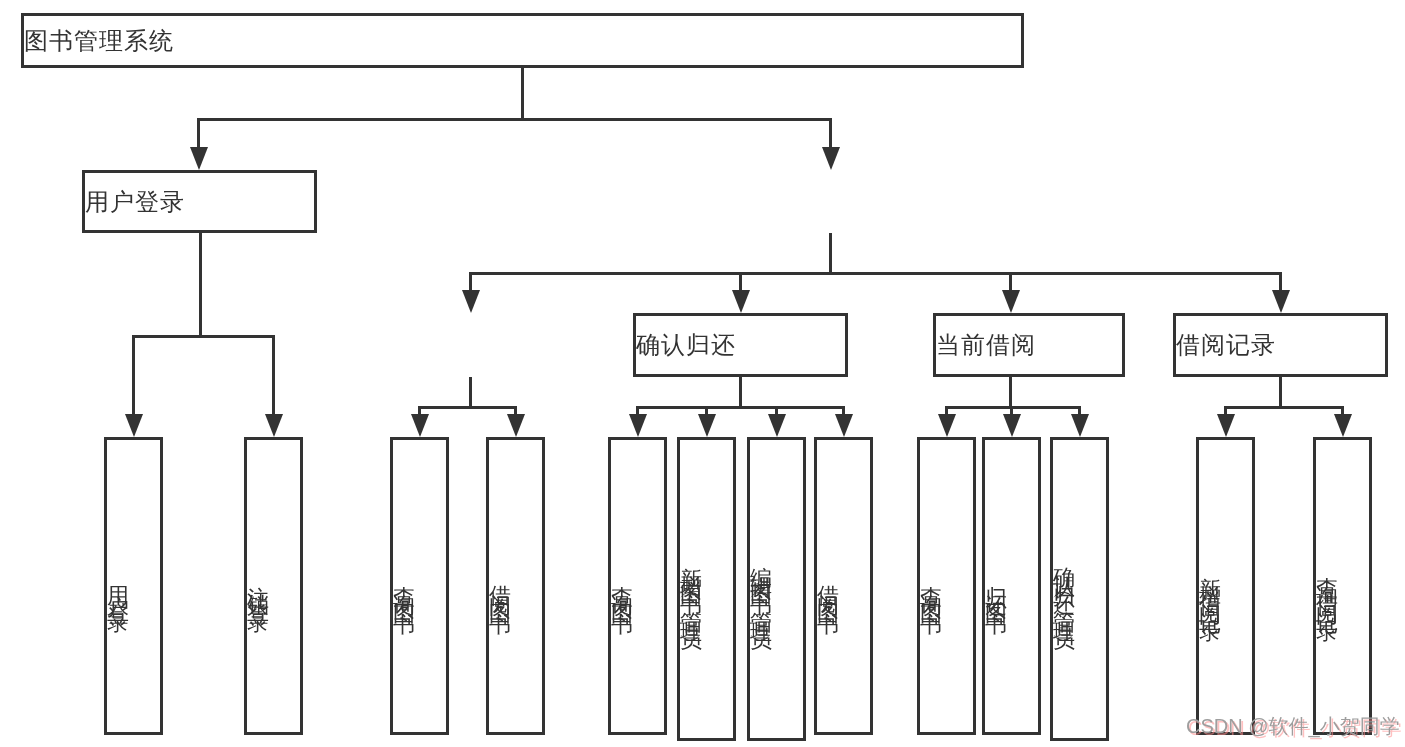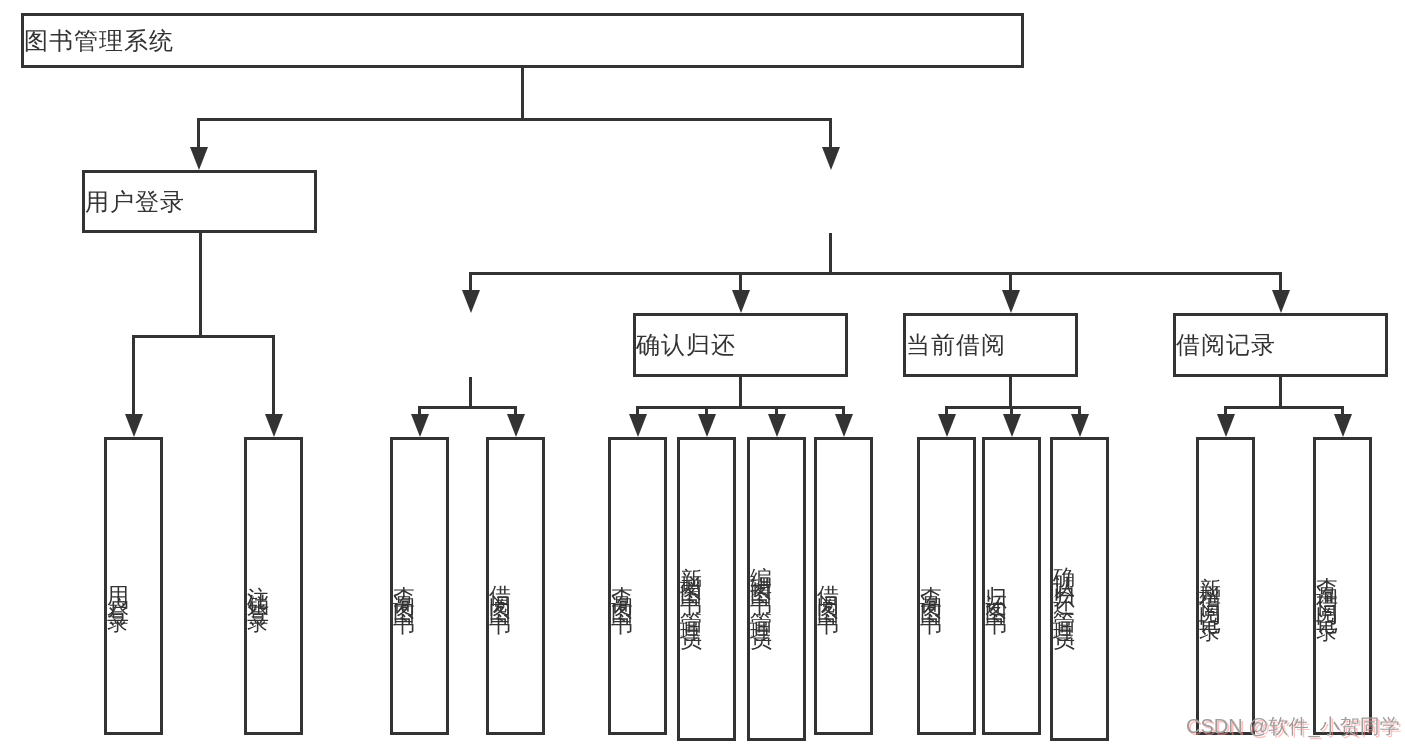--- a/index.html
+++ b/index.html
@@ -61,21 +61,21 @@
   <div class="vline" style="left:739px;top:272px;height:20px"></div>
   <div class="ah" style="left:732px;top:290px"></div>
   <div class="vline" style="left:1009px;top:272px;height:20px"></div>
   <div class="ah" style="left:1002px;top:290px"></div>
   <div class="vline" style="left:1279px;top:272px;height:20px"></div>
   <div class="ah" style="left:1272px;top:290px"></div>
 
   <div class="box box-h" style="left:633px;top:313px;width:215px;height:64px">
     <span>确认归还</span>
   </div>
-  <div class="box box-h" style="left:903px;top:313px;width:175px;height:64px">
+  <div class="box box-h" style="left:933px;top:313px;width:192px;height:64px">
     <span>当前借阅</span>
   </div>
   <div class="box box-h" style="left:1173px;top:313px;width:215px;height:64px">
     <span>借阅记录</span>
   </div>
 
   <div class="vline" style="left:469px;top:377px;height:32px"></div>
   <div class="hline" style="left:418px;top:406px;width:99px"></div>
   <div class="vline" style="left:418px;top:406px;height:10px"></div>
   <div class="ah" style="left:411px;top:414px"></div>

